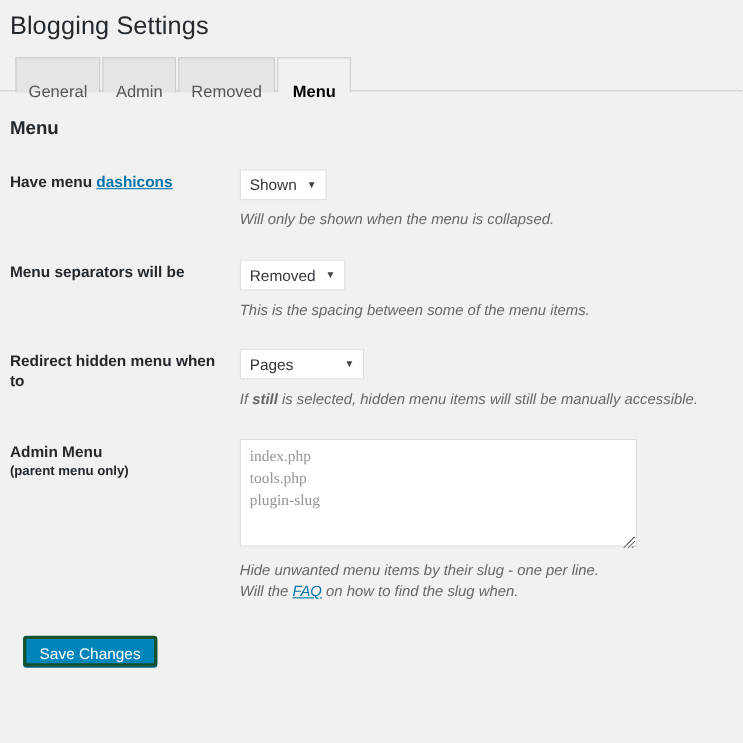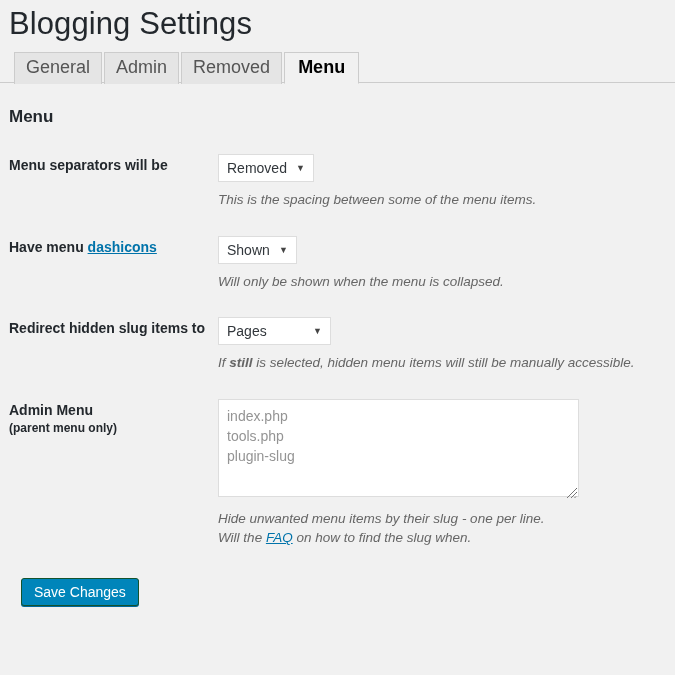--- a/index.html
+++ b/index.html
@@ -11,21 +11,21 @@
     height: 675px;
     background: #f1f1f1;
     font-family: "Liberation Sans", sans-serif;
     color: #23282d;
     overflow: hidden;
     position: relative;
   }
 
   
   .page-title {
-    font-size: 31px;
+    font-size: 23px;
     font-weight: 400;
     line-height: 29px;
     color: #23282d;
     margin: 0;
     padding: 9px 0 4px 9px;
     letter-spacing: 0.1px;
   }
 
   
   .nav-tab-wrapper {
@@ -36,22 +36,22 @@
     height: 31px;
     box-sizing: content-box;
     white-space: nowrap;
     font-size: 0;
   }
   .nav-tab {
     display: inline-block;
     position: relative;
     top: 1px;
     margin: 0 2px 0 0;
-    padding: 6px 11px 7px 11px;
-    font-size: 18px;
+    padding: 22px 11px 7px 11px;
+    font-size: 15px;
     line-height: 17px;
     font-weight: 400;
     color: #555;
     background: #e5e5e5;
     border: 1px solid #ccc;
     border-bottom: none;
     text-decoration: none;
     vertical-align: top;
     box-sizing: border-box;
     height: 32px;
@@ -154,21 +154,21 @@
     display: inline-block;
   }
   .wp-textarea {
     width: 361px;
     height: 98px;
     box-sizing: border-box;
     background: #fff;
     border: 1px solid #ddd;
     border-radius: 0;
     padding: 6px 8px 6px 8px;
-    font-family: Liberation Sans, sans-serif;
+    font-family: Liberation Serif, serif;
     font-size: 14px;
     line-height: 20px;
     color: #32373c;
     resize: both;
     outline: none;
     overflow: hidden;
   }
   .wp-textarea::placeholder {
     color: #949494;
     opacity: 1;
@@ -188,21 +188,21 @@
     text-decoration: underline;
   }
 
   
   .submit-wrap {
     padding: 17px 0 0 21px;
   }
   .button-primary {
     display: inline-block;
     background: #0085ba;
-    border: 1px solid #14532d;
+    border: 3px solid #14532d;
     border-radius: 3px;
     color: #fff;
     font-size: 14px;
     font-family: "Liberation Sans", sans-serif;
     line-height: 26px;
     height: 28px;
     padding: 0 12px 1px 12px;
     box-sizing: border-box;
     cursor: pointer;
     text-decoration: none;
@@ -217,45 +217,45 @@
 <div class="nav-tab-wrapper">
   <a class="nav-tab" href="#">General</a><a class="nav-tab" href="#">Admin</a><a class="nav-tab" href="#">Removed</a><a class="nav-tab active" href="#">Menu</a>
 </div>
 
 <h2 class="section-heading">Menu</h2>
 
 <table class="form-table">
   <tbody>
 
     <tr>
+      <th scope="row">
+        <span>Have menu </span><a class="wp-link" href="#">dashicons</a>
+      </th>
+      <td>
+        <span class="wp-select w-shown">
+          <span>Shown</span>
+          <span class="arrow">▼</span>
+        </span>
+        <p class="description">Will only be shown when the menu is collapsed.</p>
+      </td>
+    </tr>
+
+    <tr>
       <th scope="row">Menu separators will be</th>
       <td>
         <span class="wp-select w-removed">
           <span>Removed</span>
           <span class="arrow">▼</span>
         </span>
         <p class="description">This is the spacing between some of the menu items.</p>
       </td>
     </tr>
 
     <tr>
-      <th scope="row">
-        <span>Have menu </span><a class="wp-link" href="#">dashicons</a>
-      </th>
-      <td>
-        <span class="wp-select w-shown">
-          <span>Shown</span>
-          <span class="arrow">▼</span>
-        </span>
-        <p class="description">Will only be shown when the menu is collapsed.</p>
-      </td>
-    </tr>
-
-    <tr>
-      <th scope="row">Redirect hidden slug items to</th>
+      <th scope="row">Redirect hidden menu when to</th>
       <td>
         <span class="wp-select w-pages">
           <span>Pages</span>
           <span class="arrow">▼</span>
         </span>
         <p class="description">
           <span>If </span><b>still</b><span> is selected, hidden menu items will still be manually accessible.</span>
         </p>
       </td>
     </tr>

